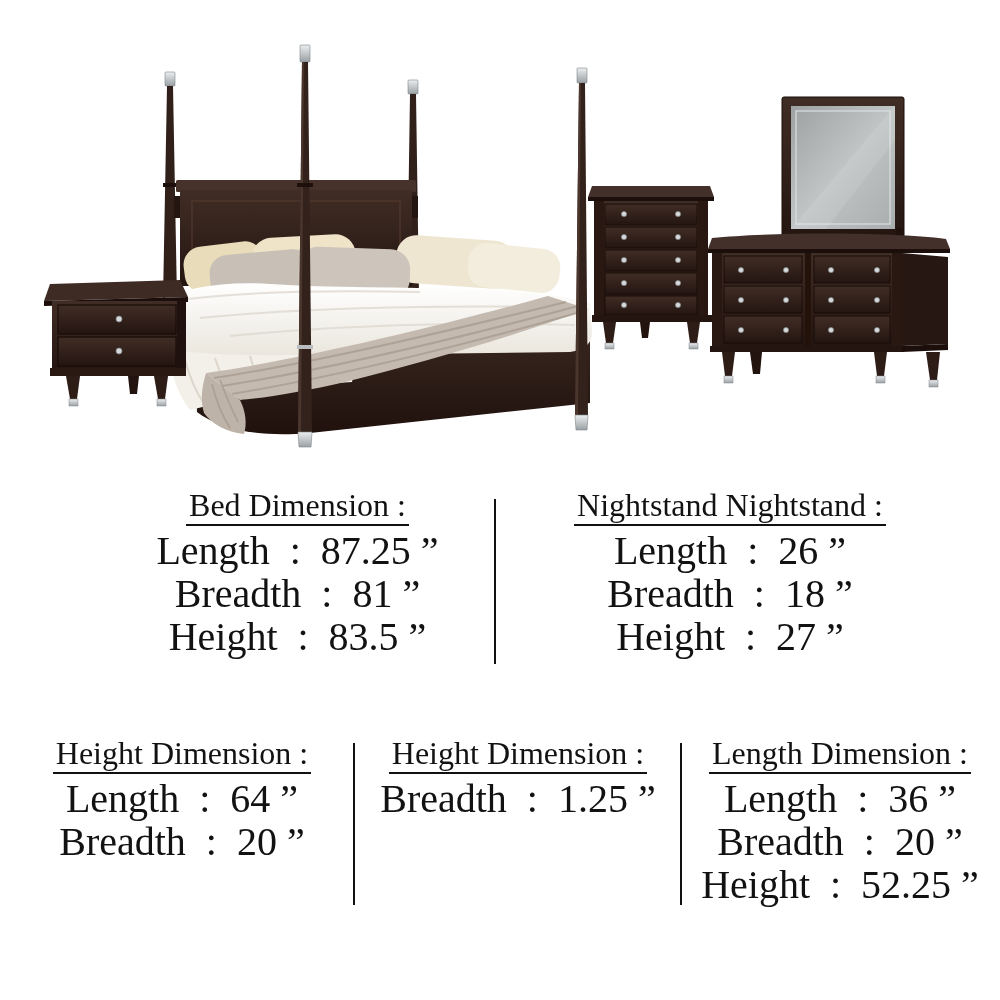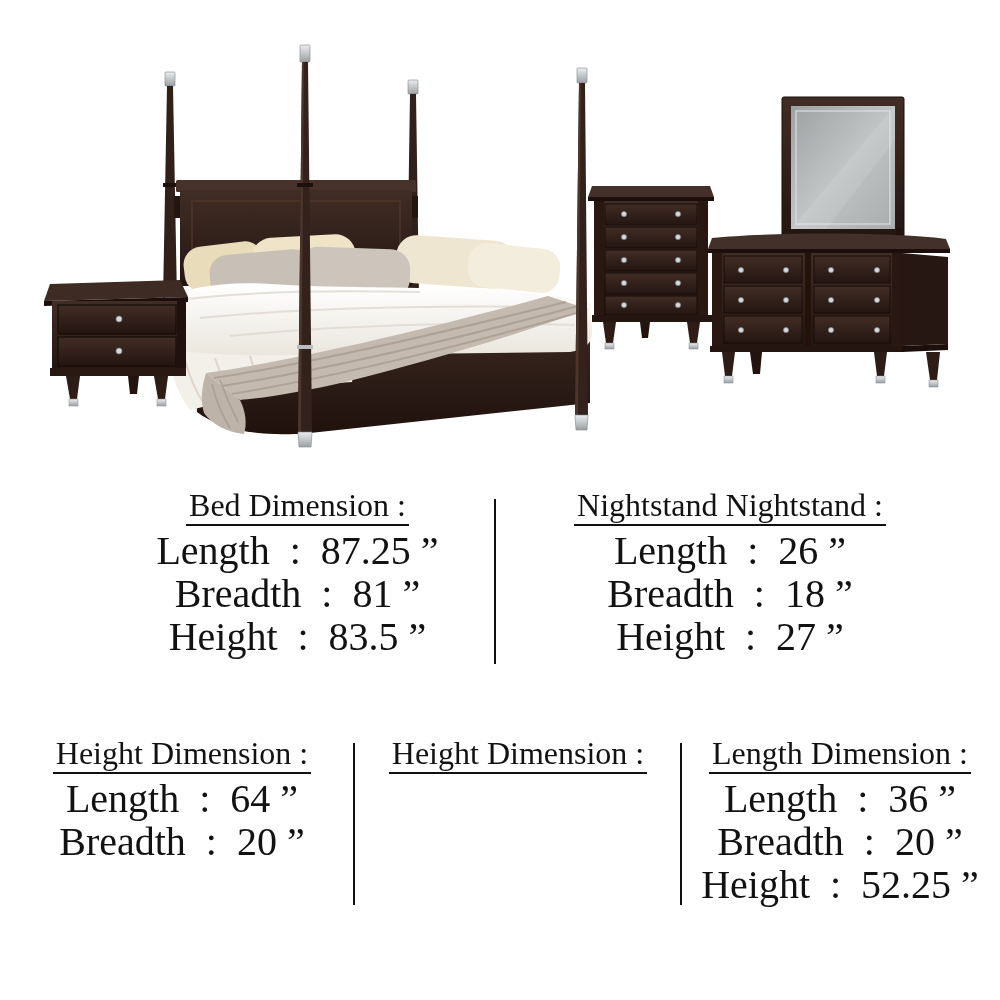--- a/index.html
+++ b/index.html
@@ -257,20 +257,21 @@
   <div class="spec" id="spec-dresser">
     <div class="spec-title">Height Dimension :</div>
     <div class="spec-row">Length&nbsp;&nbsp;:&nbsp;&nbsp;64&nbsp;”</div>
     <div class="spec-row">Breadth&nbsp;&nbsp;:&nbsp;&nbsp;20&nbsp;”</div>
   </div>
 
   <div class="vline" id="divider-2"></div>
 
   <div class="spec" id="spec-mirror">
     <div class="spec-title">Height Dimension :</div>
+    <div class="spec-row">Breadth&nbsp;&nbsp;:&nbsp;&nbsp;1.25&nbsp;”</div>
   </div>
 
   <div class="vline" id="divider-3"></div>
 
   <div class="spec" id="spec-chest">
     <div class="spec-title">Length Dimension :</div>
     <div class="spec-row">Length&nbsp;&nbsp;:&nbsp;&nbsp;36&nbsp;”</div>
     <div class="spec-row">Breadth&nbsp;&nbsp;:&nbsp;&nbsp;20&nbsp;”</div>
     <div class="spec-row">Height&nbsp;&nbsp;:&nbsp;&nbsp;52.25&nbsp;”</div>
   </div>

